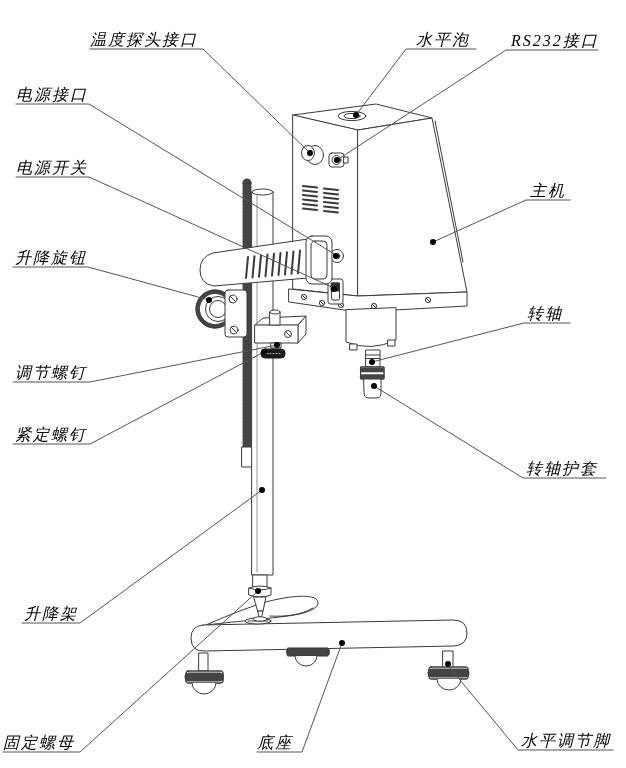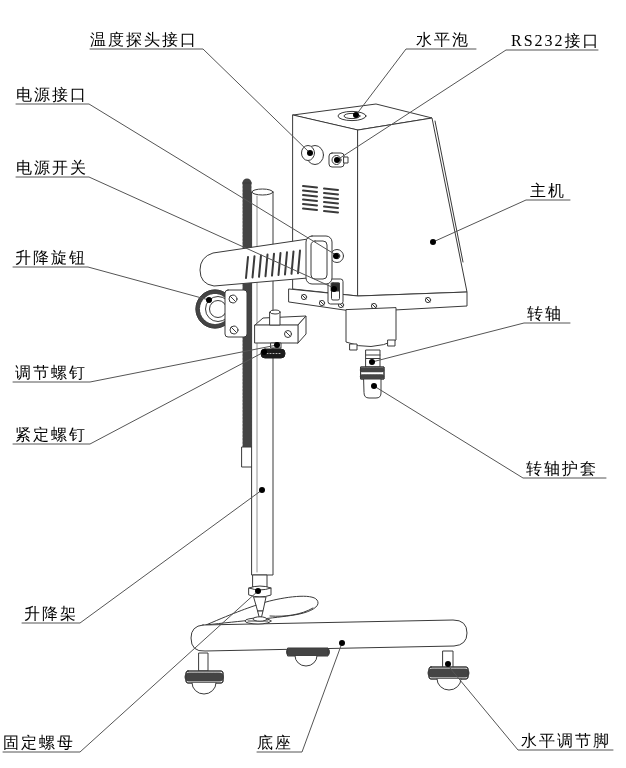--- a/index.html
+++ b/index.html
@@ -1,17 +1,17 @@
 <!DOCTYPE html>
 <html><head>
 <meta charset="utf-8">
 <style>
   html,body{margin:0;padding:0;background:#ffffff;}
   .page{position:relative;width:626px;height:768px;background:#fff;overflow:hidden;
-        font-family:"Liberation Serif","DejaVu Serif",serif;}
+        font-family:"Liberation Serif","DejaVu Serif",serif;font-style:italic;}
   svg{display:block;}
   .callout-text{font-family:"Liberation Serif","DejaVu Serif",serif;
                 font-size:16px;fill:#000;letter-spacing:2px;}
 </style>
 </head>
 <body>
 
 <div class="page">
 <svg width="626" height="768" viewBox="0 0 626 768">
   <g stroke="#3a3a3a" stroke-width="1" fill="none" stroke-linejoin="round" stroke-linecap="round">

